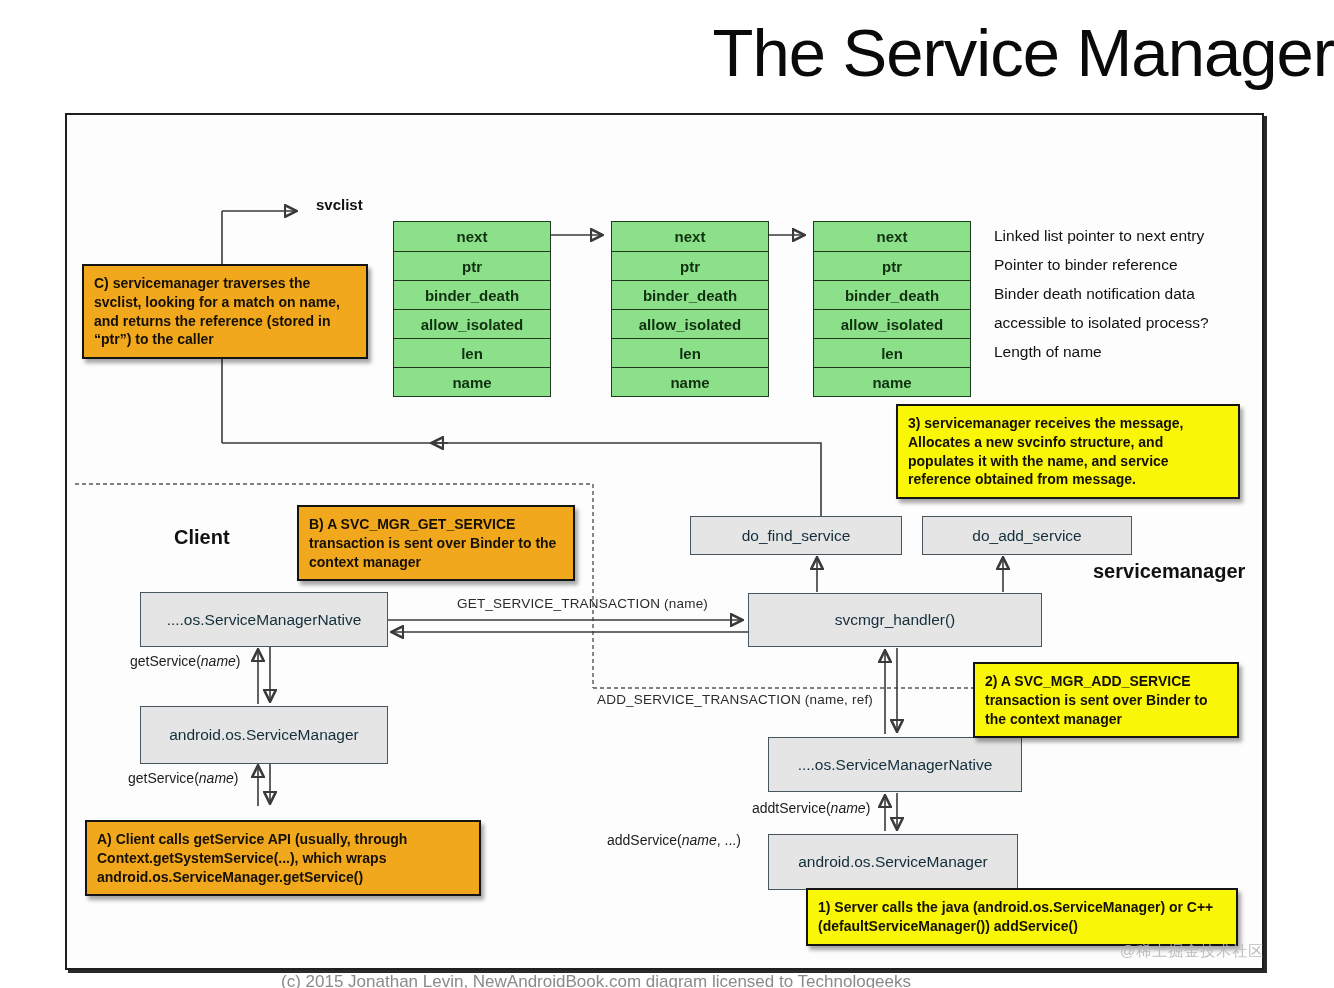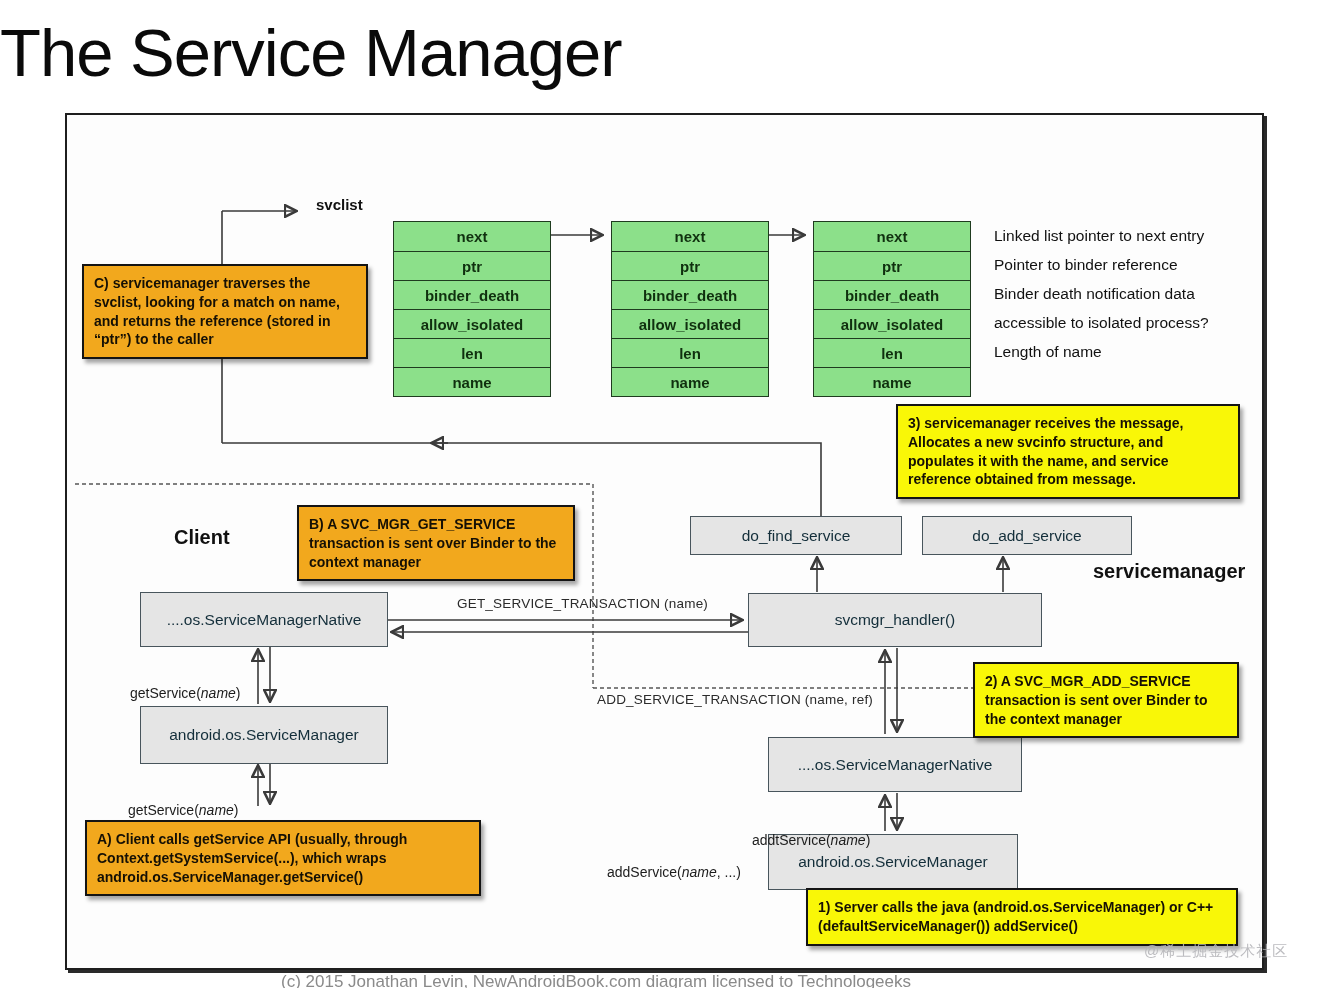--- a/index.html
+++ b/index.html
@@ -1,18 +1,18 @@
 <!DOCTYPE html>
 <html><head>
 <meta charset="utf-8">
 <style>
   html,body{margin:0;padding:0;background:#fff;width:1334px;height:988px;overflow:hidden;
     font-family:"Liberation Sans","DejaVu Sans",sans-serif;}
   .stage{position:relative;width:1334px;height:988px;}
-  .title{position:absolute;left:0;top:14px;width:1334px;margin:0;text-align:left;
+  .title{position:absolute;left:0;top:14px;width:1334px;margin:0;text-align:right;
     font-size:67px;font-weight:500;color:#0a0a0a;letter-spacing:-1px;}
   .frame{position:absolute;left:65px;top:113px;width:1195px;height:853px;background:#fdfdfd;
     border:2px solid #1e1e1e;box-shadow:3px 3px 0 0 #2a2a2a;z-index:0;}
   svg.lines{position:absolute;left:0;top:0;width:1334px;height:988px;z-index:1;pointer-events:none;}
   svg.lines path{stroke:#3a3a3a;stroke-width:1.6;fill:none;}
   svg.lines path.dash{stroke:#555;stroke-dasharray:4 3;stroke-width:1.4;}
 
   .bluebox{position:absolute;background:#e5e5e5;border:1.5px solid #48555c;z-index:2;
     display:flex;align-items:center;justify-content:center;font-size:15.5px;color:#132e3a;}
   .gtable{position:absolute;width:158px;border:1.6px solid #1f3b1f;z-index:2;box-sizing:border-box;background:#8b5cf6;}
@@ -21,25 +21,25 @@
   .gcell:first-child{border-top:none;}
   .rowdesc{position:absolute;left:994px;width:270px;height:29px;display:flex;align-items:center;
     font-size:15.5px;color:#111;z-index:2;}
   .callout{position:absolute;border:2px solid #141414;font-weight:bold;font-size:14px;line-height:1.34;
     padding:8px 10px;box-sizing:border-box;color:#151005;z-index:3;box-shadow:3px 4px 4px rgba(0,0,0,0.35);}
   .yellow{background:#f9f707;}
   .orange{background:#f2a81d;}
   .lbl{position:absolute;z-index:2;color:#222;}
   .lbl .it{font-style:italic;}
   .tx{font-size:13.5px;font-weight:500;color:#2b2b2b;letter-spacing:0.2px;}
-  .call{font-size:14px;color:#1c1c1c;margin-top:32px;}
+  .call{font-size:14px;color:#1c1c1c;}
   .big{font-weight:bold;font-size:20px;color:#111;}
   .sm-label{font-weight:bold;font-size:15px;color:#111;}
   .footer{position:absolute;left:281px;top:972px;font-size:17px;color:#8a8a8a;z-index:4;white-space:nowrap;}
-  .watermark{position:absolute;left:1144px;top:942px;font-size:15px;color:#b6b6ba;opacity:0.9;z-index:4;
+  .watermark{position:absolute;left:1120px;top:942px;font-size:15px;color:#b6b6ba;opacity:0.9;z-index:4;
     letter-spacing:1px;white-space:nowrap;}
 </style>
 </head>
 <body>
 
 <div class="stage">
 
   <h1 class="title">The Service Manager</h1>
 
   <div class="frame"></div>

